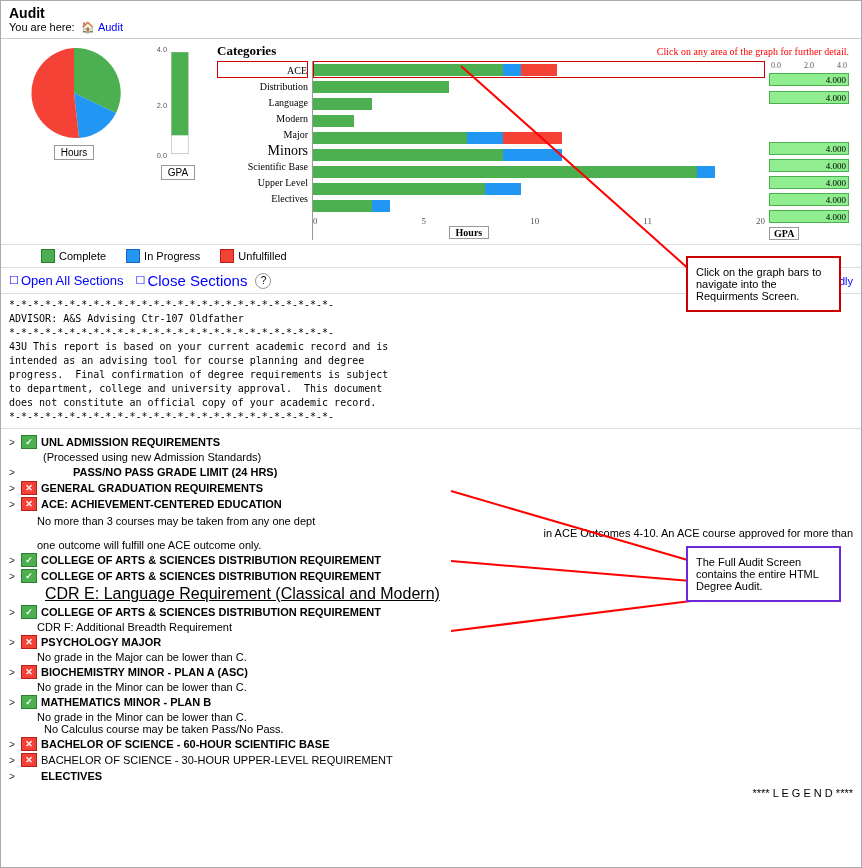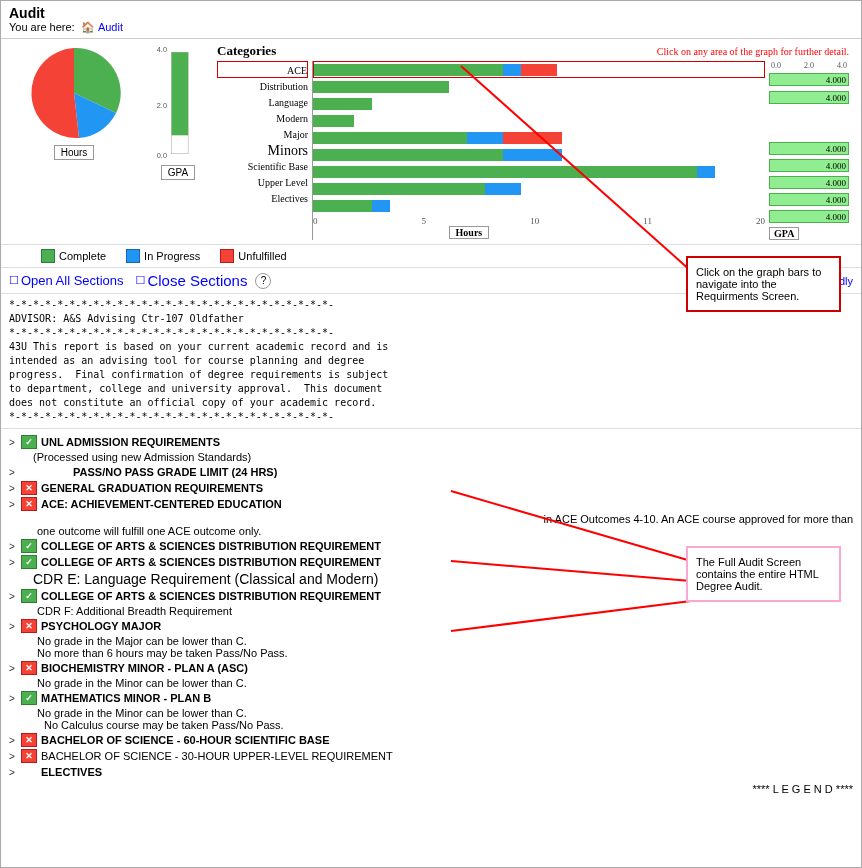--- a/index.html
+++ b/index.html
@@ -208,21 +208,21 @@
 
   <div style="padding:4px 8px;">
 
     <div style="display:flex; align-items:center; margin:2px 0;">
       <span style="width:12px; font-size:10px; cursor:pointer; color:#333;">&gt;</span>
       <div style="width:16px; height:14px; background:#4CAF50; border:1px solid #2E7D32; display:flex; align-items:center; justify-content:center; margin-right:4px; flex-shrink:0;">
           <span style="color:white; font-size:9px; font-weight:bold;">✓</span>
         </div>
       <span style="font-size:11px; font-weight:bold;">UNL ADMISSION REQUIREMENTS</span>
     </div>
-    <div style="margin-left:24px; font-size:11px;">(Processed using new Admission Standards)</div>
+    <div style="margin-left:34px; font-size:11px;">(Processed using new Admission Standards)</div>
 
     <div style="display:flex; align-items:center; margin:2px 0;">
       <span style="width:12px; font-size:10px; cursor:pointer; color:#333;">&gt;</span>
       <div style="width:16px; height:14px; margin-right:4px; flex-shrink:0;"></div>
       <span style="font-size:11px; font-weight:bold;padding-left:32px;">PASS/NO PASS GRADE LIMIT (24 HRS)</span>
     </div>
 
     <div style="display:flex; align-items:center; margin:2px 0;">
       <span style="width:12px; font-size:10px; cursor:pointer; color:#333;">&gt;</span>
       <div style="width:16px; height:14px; background:#f44336; border:1px solid #b71c1c; display:flex; align-items:center; justify-content:center; margin-right:4px; flex-shrink:0;">
@@ -231,58 +231,58 @@
       <span style="font-size:11px; font-weight:bold;">GENERAL GRADUATION REQUIREMENTS</span>
     </div>
 
     <div style="display:flex; align-items:center; margin:2px 0;">
       <span style="width:12px; font-size:10px; cursor:pointer; color:#333;">&gt;</span>
       <div style="width:16px; height:14px; background:#f44336; border:1px solid #b71c1c; display:flex; align-items:center; justify-content:center; margin-right:4px; flex-shrink:0;">
           <span style="color:white; font-size:9px; font-weight:bold;">✕</span>
         </div>
       <span style="font-size:11px; font-weight:bold;">ACE: ACHIEVEMENT-CENTERED EDUCATION</span>
     </div>
+    <div style="margin-left:28px; font-size:11px; margin-top:4px;">No more than 3 courses may be taken from any one dept</div>
     <div style="margin-left:28px; font-size:11px;text-align:right;">in ACE Outcomes 4-10. An ACE course approved for more than</div>
     <div style="margin-left:28px; font-size:11px;">one outcome will fulfill one ACE outcome only.</div>
 
     <div style="display:flex; align-items:center; margin:2px 0;">
       <span style="width:12px; font-size:10px; cursor:pointer; color:#333;">&gt;</span>
       <div style="width:16px; height:14px; background:#4CAF50; border:1px solid #2E7D32; display:flex; align-items:center; justify-content:center; margin-right:4px; flex-shrink:0;">
           <span style="color:white; font-size:9px; font-weight:bold;">✓</span>
         </div>
       <span style="font-size:11px; font-weight:bold;">COLLEGE OF ARTS &amp; SCIENCES DISTRIBUTION REQUIREMENT</span>
     </div>
 
     <div style="display:flex; align-items:center; margin:2px 0;">
       <span style="width:12px; font-size:10px; cursor:pointer; color:#333;">&gt;</span>
       <div style="width:16px; height:14px; background:#4CAF50; border:1px solid #2E7D32; display:flex; align-items:center; justify-content:center; margin-right:4px; flex-shrink:0;">
           <span style="color:white; font-size:9px; font-weight:bold;">✓</span>
         </div>
       <span style="font-size:11px; font-weight:bold;">COLLEGE OF ARTS &amp; SCIENCES DISTRIBUTION REQUIREMENT</span>
     </div>
-    <div style="margin-left:24px; font-size:14px;">CDR E: Language Requirement (Classical and Modern)</div>
+    <div style="margin-left:36px; font-size:16px;text-decoration:underline;">CDR E: Language Requirement (Classical and Modern)</div>
 
     <div style="display:flex; align-items:center; margin:2px 0;">
       <span style="width:12px; font-size:10px; cursor:pointer; color:#333;">&gt;</span>
       <div style="width:16px; height:14px; background:#4CAF50; border:1px solid #2E7D32; display:flex; align-items:center; justify-content:center; margin-right:4px; flex-shrink:0;">
           <span style="color:white; font-size:9px; font-weight:bold;">✓</span>
         </div>
       <span style="font-size:11px; font-weight:bold;">COLLEGE OF ARTS &amp; SCIENCES DISTRIBUTION REQUIREMENT</span>
     </div>
     <div style="margin-left:28px; font-size:11px;">CDR F: Additional Breadth Requirement</div>
 
     <div style="display:flex; align-items:center; margin:2px 0;">
       <span style="width:12px; font-size:10px; cursor:pointer; color:#333;">&gt;</span>
       <div style="width:16px; height:14px; background:#f44336; border:1px solid #b71c1c; display:flex; align-items:center; justify-content:center; margin-right:4px; flex-shrink:0;">
           <span style="color:white; font-size:9px; font-weight:bold;">✕</span>
         </div>
       <span style="font-size:11px; font-weight:bold;">PSYCHOLOGY MAJOR</span>
     </div>
     <div style="margin-left:28px; font-size:11px;">No grade in the Major can be lower than C.</div>
-    <div style="margin-left:28px; font-size:11px;">No more than 6 hours may be taken Pass/No Pass.</div>
 
     <div style="display:flex; align-items:center; margin:2px 0;">
       <span style="width:12px; font-size:10px; cursor:pointer; color:#333;">&gt;</span>
       <div style="width:16px; height:14px; background:#f44336; border:1px solid #b71c1c; display:flex; align-items:center; justify-content:center; margin-right:4px; flex-shrink:0;">
           <span style="color:white; font-size:9px; font-weight:bold;">✕</span>
         </div>
       <span style="font-size:11px; font-weight:bold;">BIOCHEMISTRY MINOR - PLAN A (ASC)</span>
     </div>
     <div style="margin-left:28px; font-size:11px;">No grade in the Minor can be lower than C.</div>
 
@@ -323,21 +323,21 @@
 
   <div style="position:absolute; right:20px; top:255px; background:#fff; border:2px solid #c00; padding:8px; font-size:11px; width:155px; z-index:10;">
     <span>Click on the graph bars to navigate into the Requirments Screen.</span>
   </div>
 
   <svg style="position:absolute; top:0; left:0; width:100%; height:100%; pointer-events:none; z-index:9;">
 
     <line x1="460" y1="65" x2="690" y2="270" stroke="red" stroke-width="2"></line>
   </svg>
 
-  <div style="position:absolute; right:20px; top:545px; background:#fff; border:2px solid #f9a8d4; padding:8px; font-size:11px; width:155px; z-index:10;">
+  <div style="position:absolute; right:20px; top:545px; background:#fff; border:2px solid #6d28d9; padding:8px; font-size:11px; width:155px; z-index:10;">
     <span>The Full Audit Screen contains the entire HTML Degree Audit.</span>
   </div>
 
   <svg style="position:absolute; top:0; left:0; width:100%; height:100%; pointer-events:none; z-index:8;">
     <line x1="450" y1="490" x2="690" y2="560" stroke="red" stroke-width="2"></line>
     <line x1="450" y1="560" x2="690" y2="580" stroke="red" stroke-width="2"></line>
     <line x1="450" y1="630" x2="690" y2="600" stroke="red" stroke-width="2"></line>
   </svg>
 
 </div>

